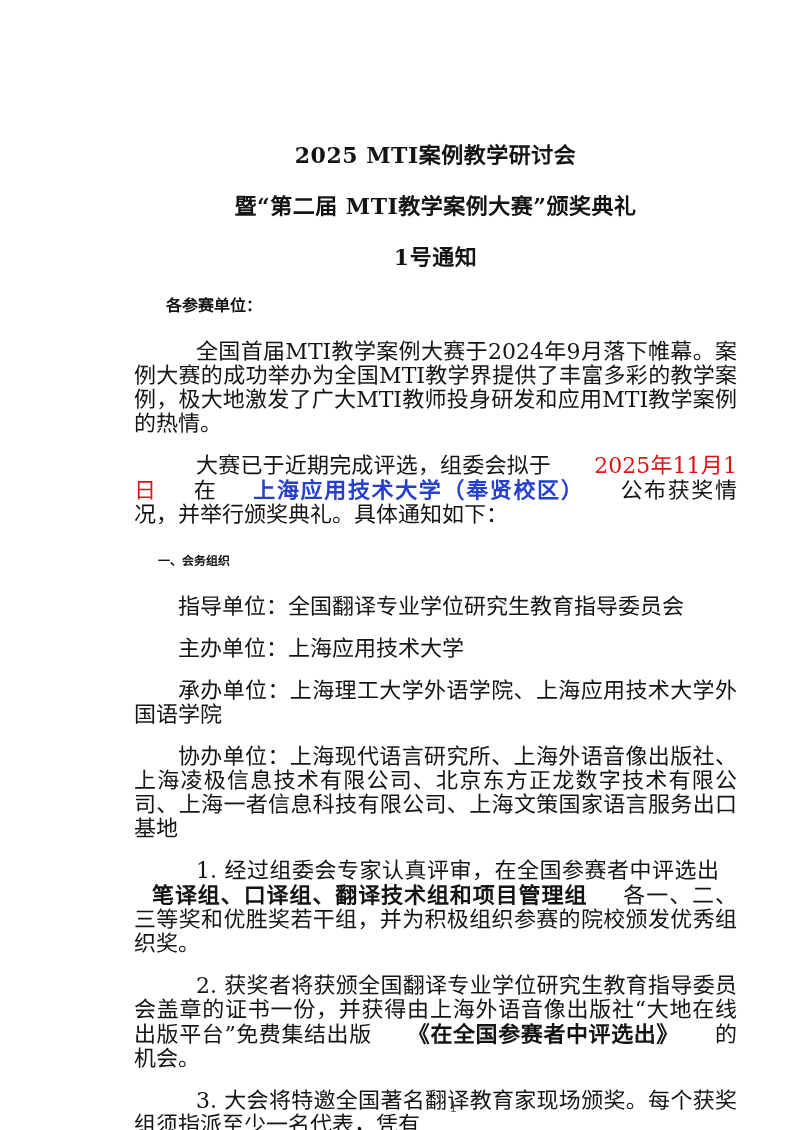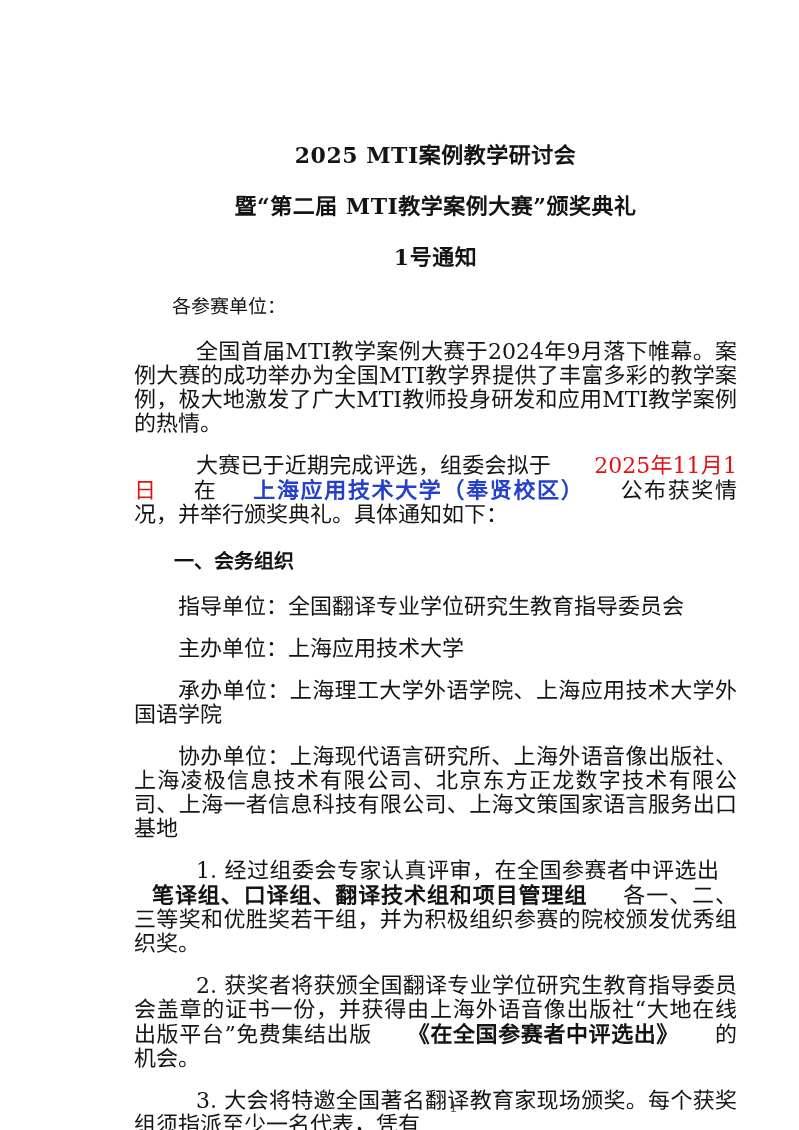--- a/index.html
+++ b/index.html
@@ -20,36 +20,36 @@
   .title {
     text-align: center;
     font-weight: bold;
     font-size: 22px;
     line-height: 26px;
     margin-bottom: 25px;
     letter-spacing: 0.5px;
   }
   .title-last { margin-bottom: 20px; }
   .salutation {
-    font-weight: normal;
-    font-size: 19px;
+    font-weight: bold;
+    font-size: 16px;
     line-height: 32px;
     text-indent: 2em;
     margin-top: 16px;
   }
   p.body {
     font-size: 22px;
     line-height: 24px;
     text-align: justify;
     text-justify: inter-ideograph;
   }
   p.indent { text-indent: 2em; }
   p.heading {
     font-weight: bold;
-    font-size: 20px;
+    font-size: 12px;
     line-height: 32px;
     text-indent: 2em;
     margin-top: 16px;
     margin-bottom: 0;
   }
   .seg-normal { font-weight: normal; }
   .seg-bold { font-weight: bold; }
   .seg-red  { color: var(--date-red, #e01212); font-weight: normal; }
   .seg-blue { color: var(--location-blue, #2440cc); font-weight: bold; }
   .page-number {

